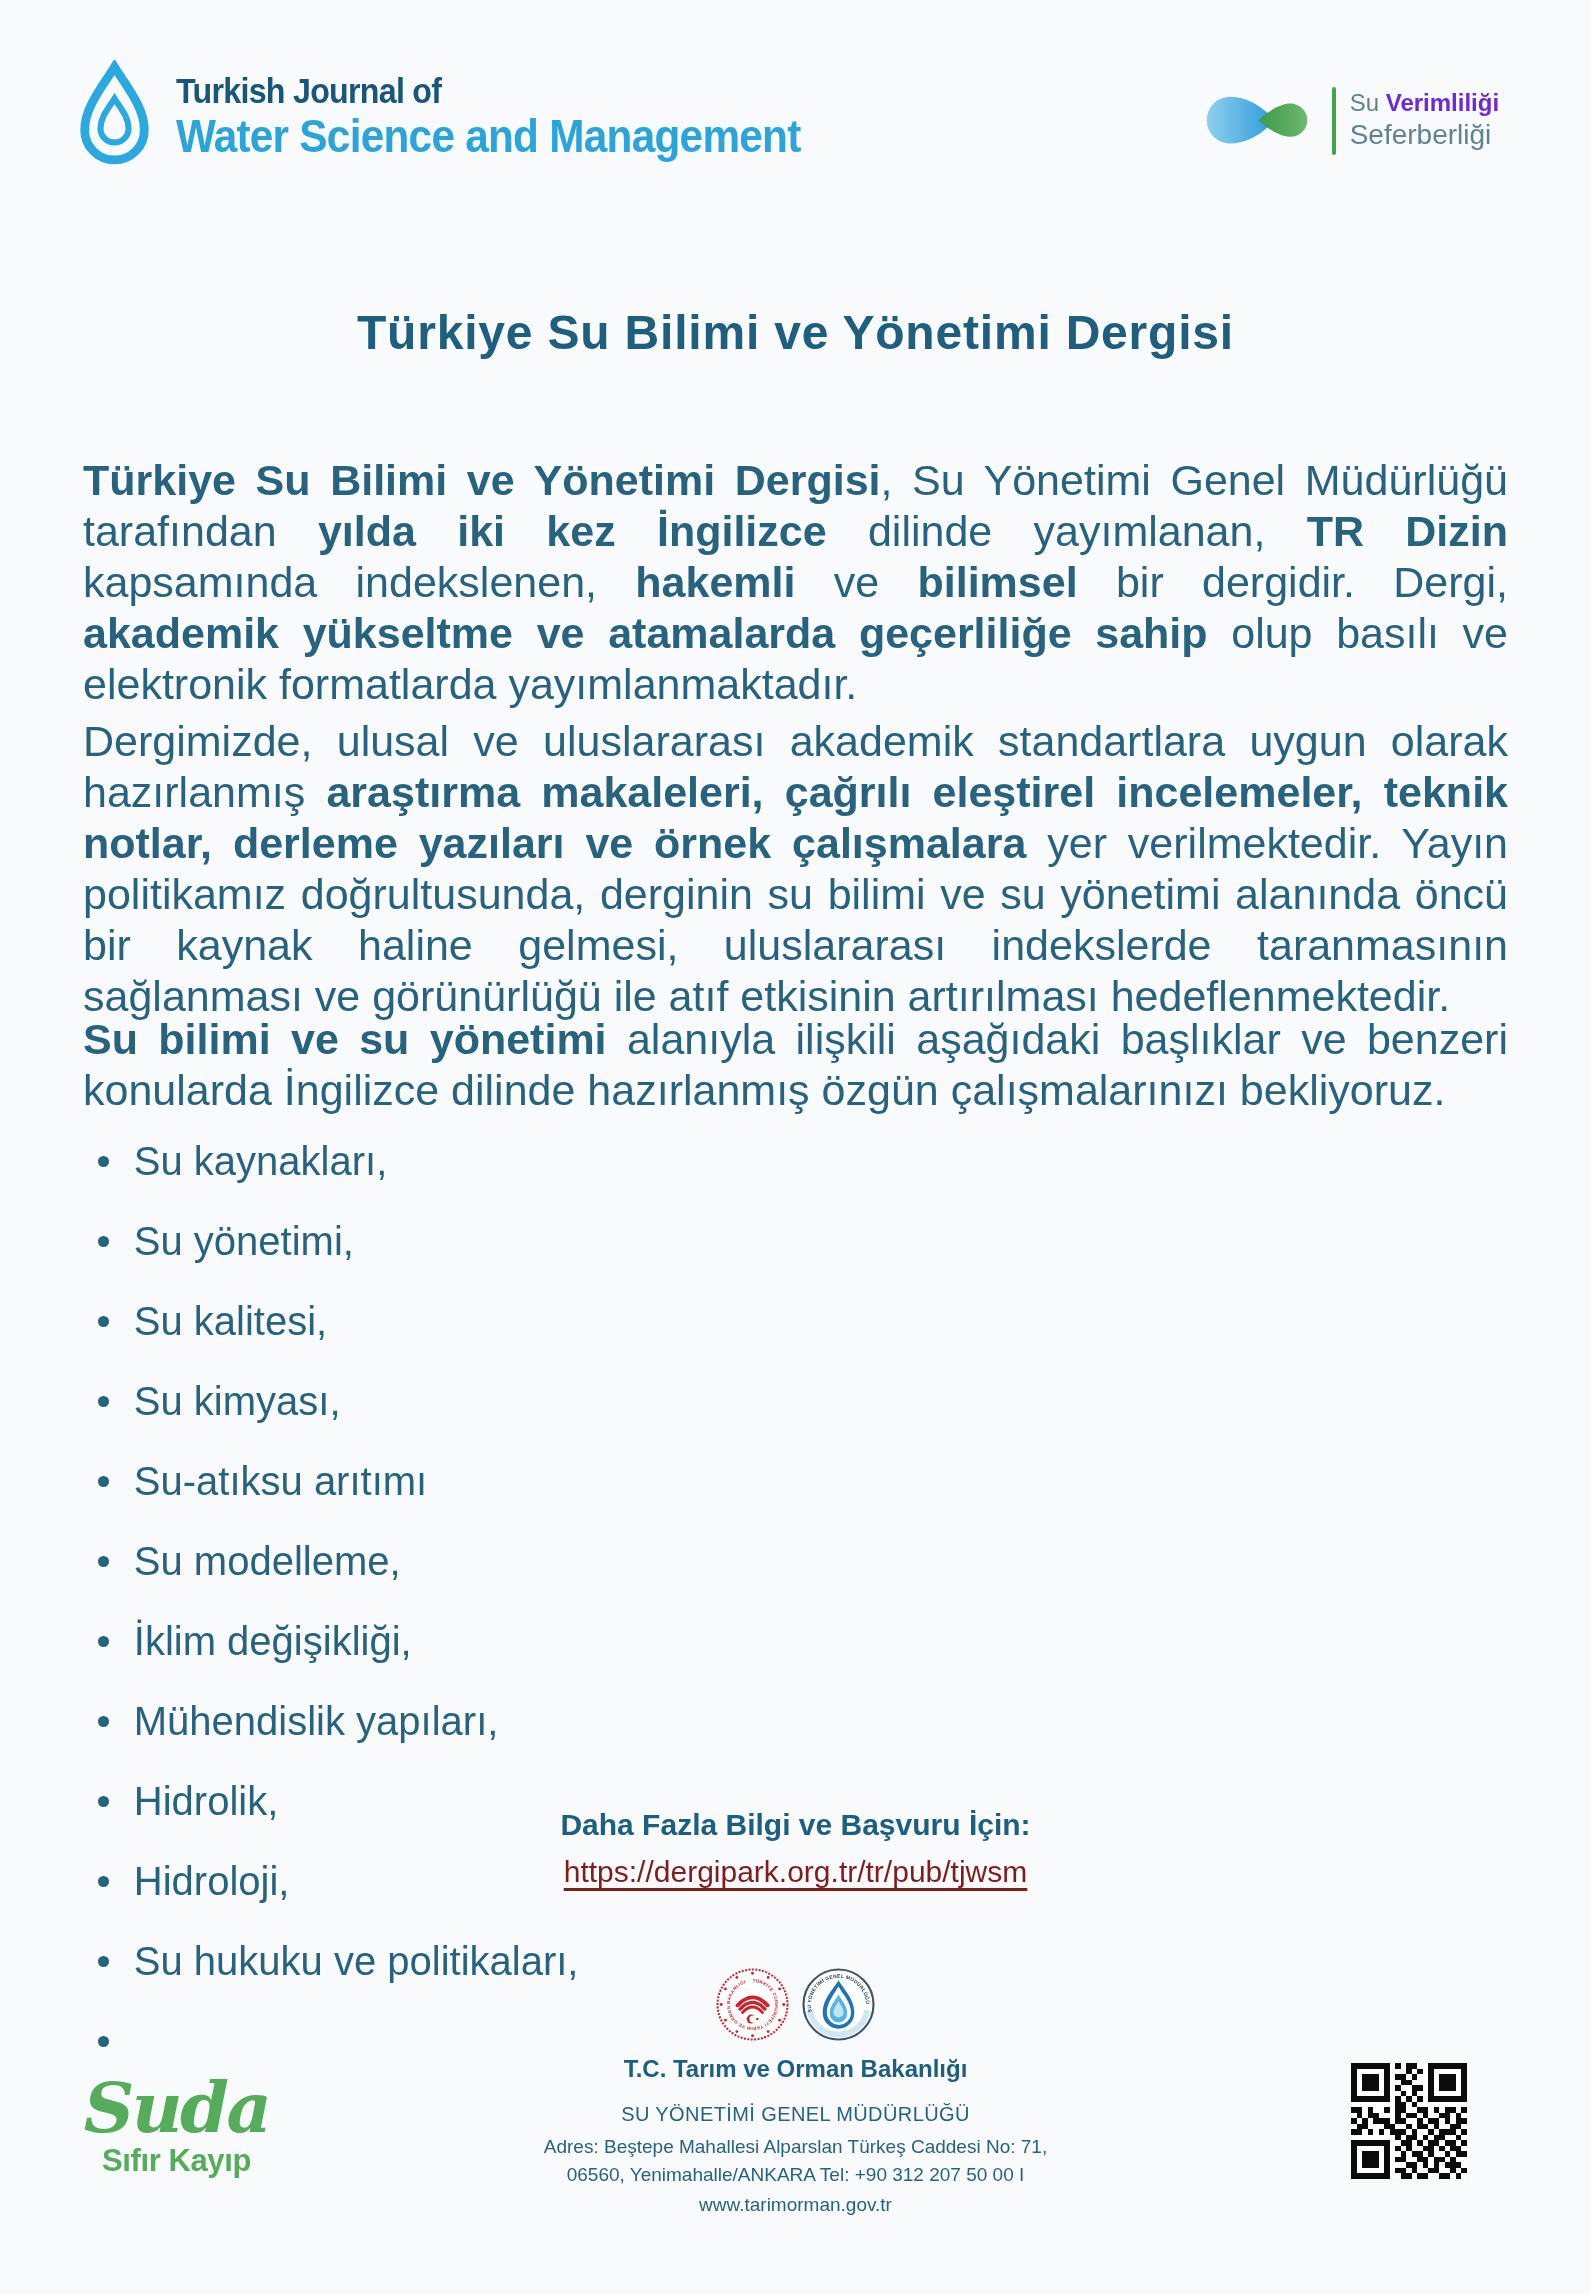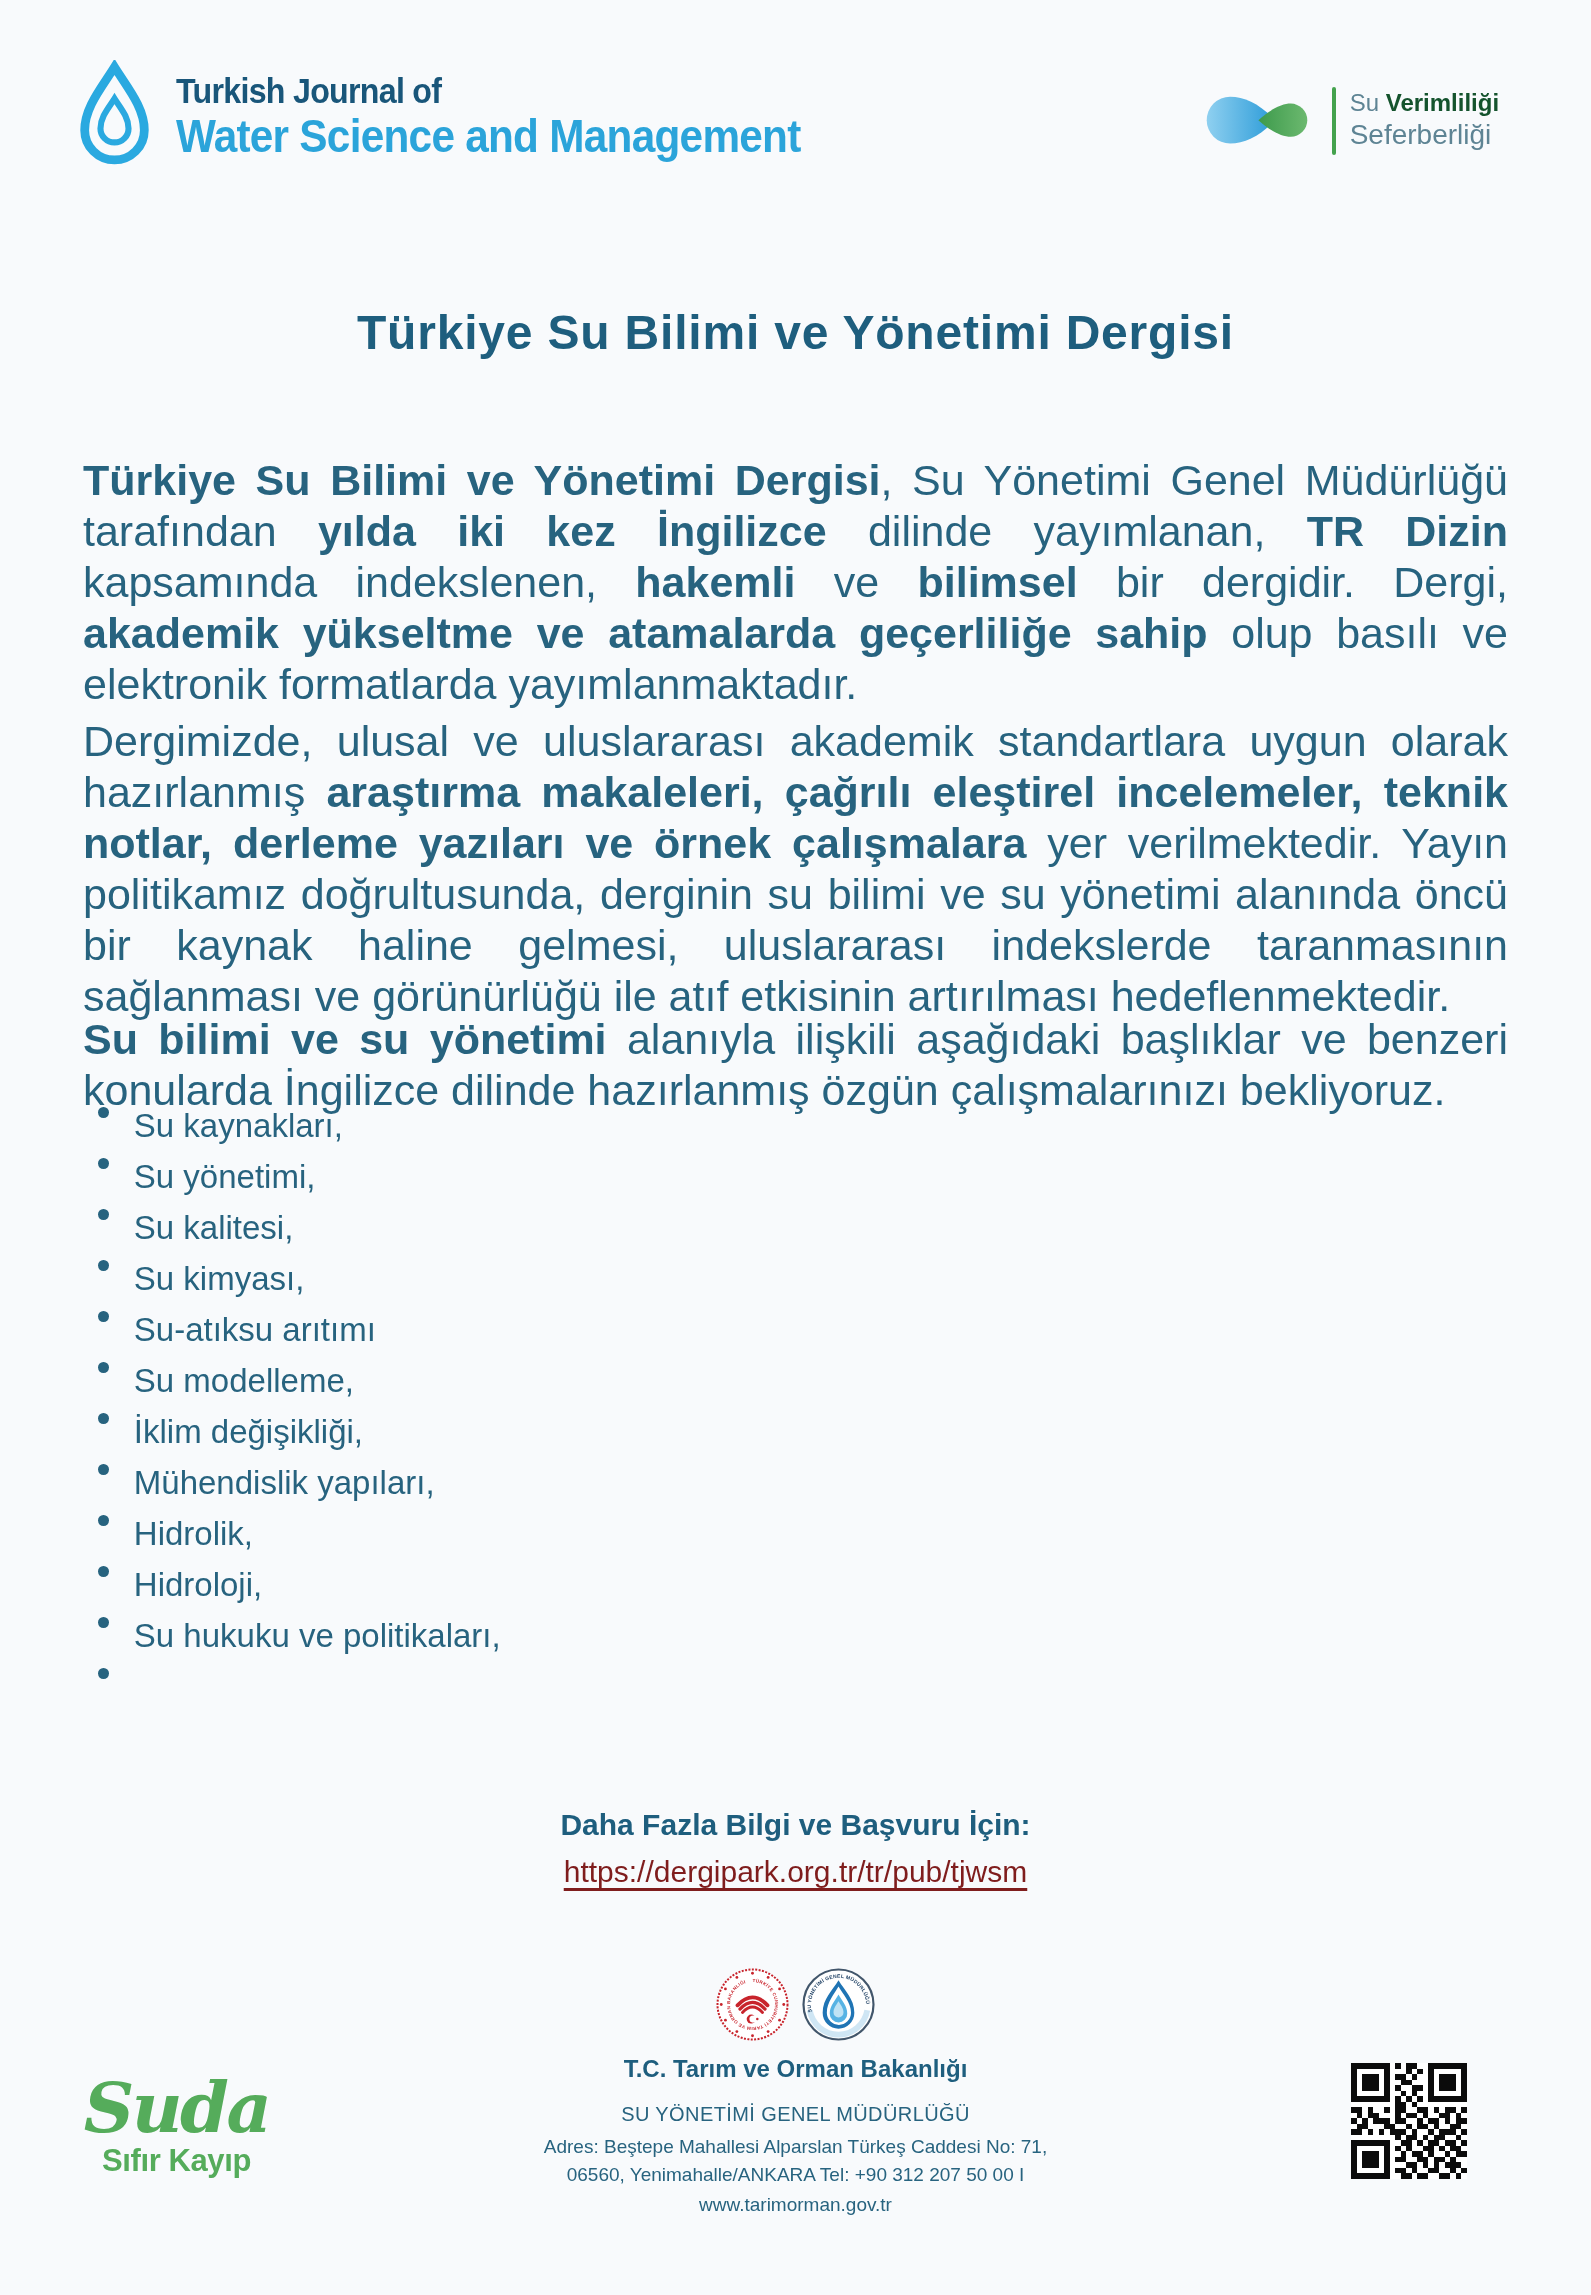--- a/index.html
+++ b/index.html
@@ -8,33 +8,33 @@
 
   
   .journal-logo{position:absolute;left:70px;top:60px;display:flex;align-items:flex-start;gap:16.6px;}
   .journal-text{display:flex;flex-direction:column;transform:scaleX(.92);transform-origin:left top;margin-top:11.6px;}
   .journal-line1{font-size:35px;font-weight:700;color:#19567a;letter-spacing:-0.8px;line-height:1.1;}
   .journal-line2{font-size:46px;font-weight:700;color:#2ba4da;letter-spacing:-0.8px;line-height:1.15;}
   .eff-logo{position:absolute;left:1195px;top:83px;display:flex;align-items:center;gap:13.3px;}
   .eff-bar{width:4.1px;height:68px;background:#44a24d;border-radius:2.5px;}
   .eff-text{display:flex;flex-direction:column;line-height:1.2;}
   .eff-line1{font-size:24px;color:#5e8494;}
-  .eff-line1 .green{color:#14532d;font-weight:700;}
+  .eff-line1 .green{color:#6d28d9;font-weight:700;}
   .eff-line2{font-size:28px;color:#5e8494;}
 
   
   .doc-title{position:absolute;left:0;width:1591px;top:305px;text-align:center;
     font-size:48px;font-weight:700;color:#1e5e7e;letter-spacing:0.8px;}
   .para{position:absolute;left:83px;width:1425px;font-size:43px;line-height:51px;
     color:#27637f;text-align:justify;}
   .b{font-weight:700;}
   .p1{top:412px;} .p2{top:673px;} .p3{top:971px;}
 
   .bullets{position:absolute;left:98px;top:1107px;margin:0;padding:0;list-style:none;}
-  .bullets li{height:51px;display:flex;align-items:flex-start;font-size:33px;color:#27637f;}
+  .bullets li{height:51px;display:flex;align-items:center;font-size:40px;color:#27637f;margin-top:29px;}
   .dot{width:10.8px;height:10.8px;border-radius:50%;background:#27637f;margin-right:25px;flex:0 0 10.8px;}
 
   
   .cta{position:absolute;left:0;width:1591px;text-align:center;color:#1e5e7e;}
   .cta-head{top:1808px;font-size:30px;font-weight:700;}
   .cta-link-wrap{top:1855px;}
   .cta-link{font-size:30px;color:#7f1d1d;text-decoration:underline;text-underline-offset:5.8px;cursor:pointer;}
 
   
   .footer-logos{position:absolute;left:0;width:1591px;top:1967px;display:flex;justify-content:center;gap:11.6px;}

